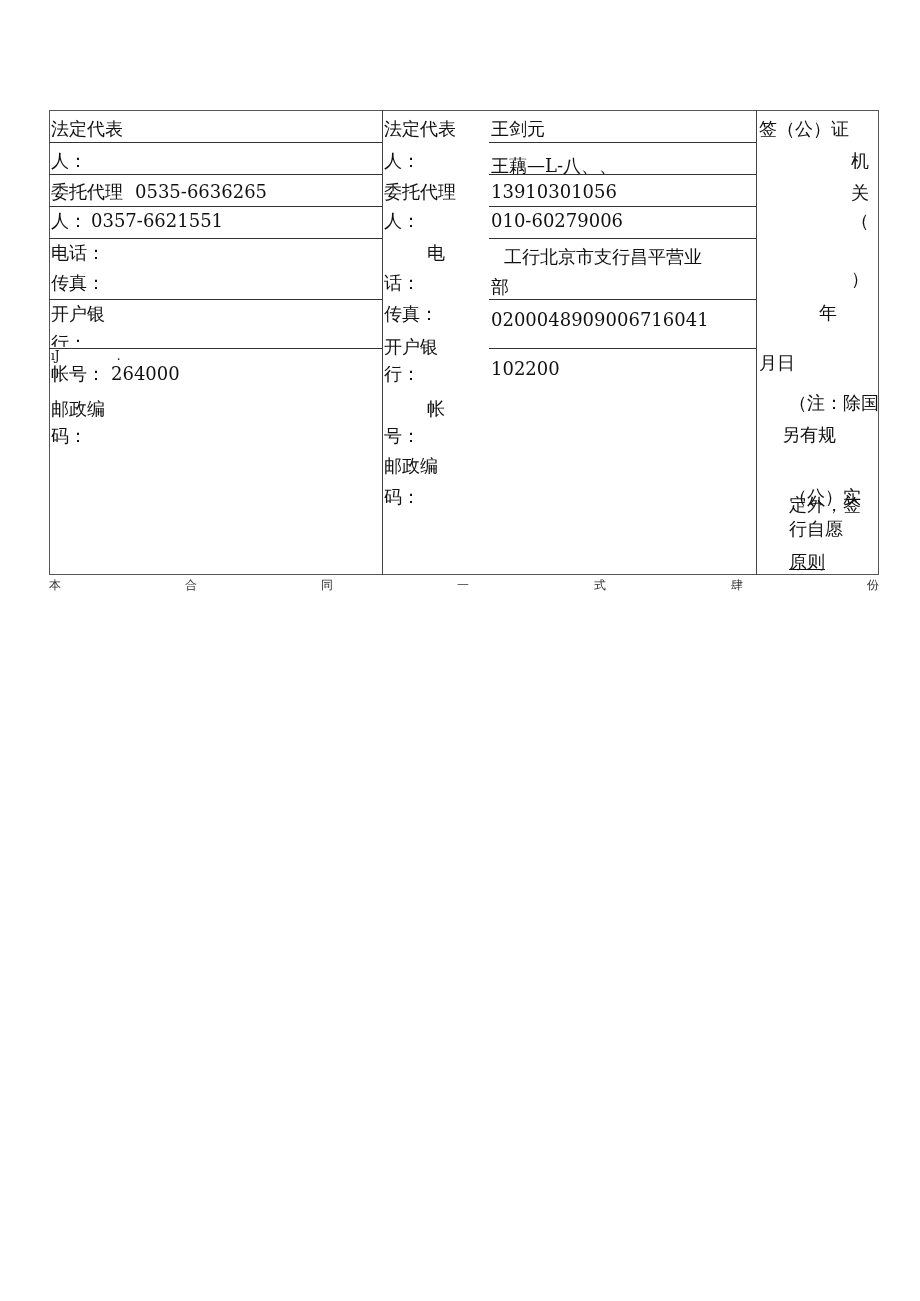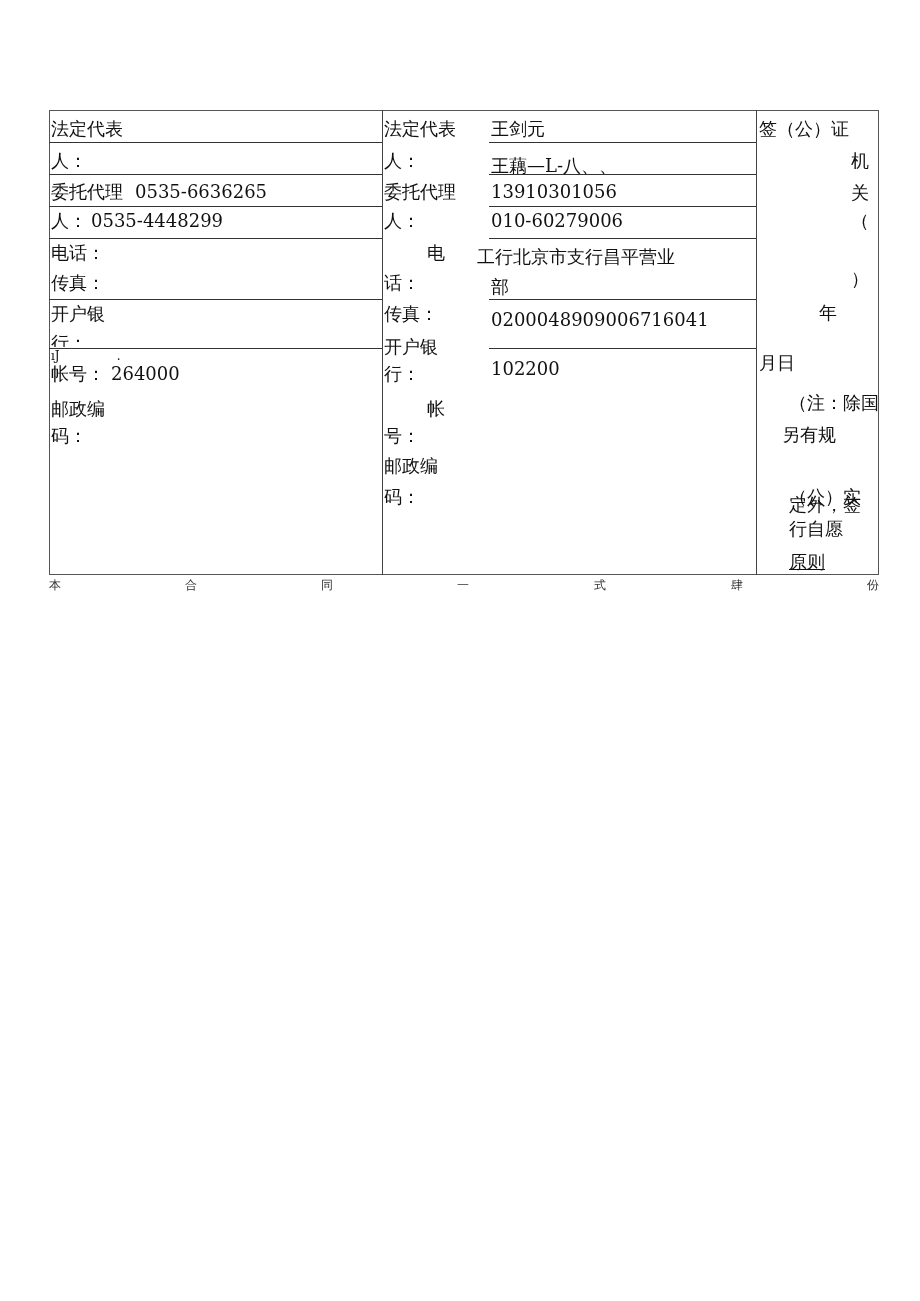--- a/index.html
+++ b/index.html
@@ -37,21 +37,21 @@
   <div class="hline" style="left:489px; top:206px; width:267px;"></div>
   <div class="hline" style="left:489px; top:238px; width:267px;"></div>
   <div class="hline" style="left:489px; top:299px; width:267px;"></div>
   <div class="hline" style="left:489px; top:348px; width:267px;"></div>
 
   <div class="t" style="left:51px; top:118px;">法定代表</div>
   <div class="t" style="left:51px; top:150px;">人：</div>
   <div class="t" style="left:51px; top:181px;">委托代理</div>
   <div class="t num" style="left:135px; top:181px;">0535-6636265</div>
   <div class="t" style="left:51px; top:210px;">人：</div>
-  <div class="t num" style="left:91px; top:210px;">0535-4448299</div>
+  <div class="t num" style="left:91px; top:210px;">0357-6621551</div>
   <div class="t" style="left:51px; top:242px;">电话：</div>
   <div class="t" style="left:51px; top:272px;">传真：</div>
   <div class="t" style="left:51px; top:303px;">开户银</div>
   <div class="t" style="left:51px; top:332px; height:15px; overflow:hidden;">行：</div>
   <div class="garble" style="left:51px; top:350px;">ıJ&nbsp;&nbsp;&nbsp;&nbsp;&nbsp;&nbsp;&nbsp;&nbsp;&nbsp;&nbsp;&nbsp;&nbsp;&nbsp;&nbsp;&nbsp;.</div>
   <div class="t" style="left:51px; top:363px;">帐号：</div>
   <div class="t num" style="left:111px; top:363px;">264000</div>
   <div class="t" style="left:51px; top:398px;">邮政编</div>
   <div class="t" style="left:51px; top:425px;">码：</div>
 
@@ -66,21 +66,21 @@
   <div class="t" style="left:384px; top:363px;">行：</div>
   <div class="t" style="left:427px; top:398px;">帐</div>
   <div class="t" style="left:384px; top:425px;">号：</div>
   <div class="t" style="left:384px; top:455px;">邮政编</div>
   <div class="t" style="left:384px; top:486px;">码：</div>
 
   <div class="t" style="left:491px; top:118px;">王剑元</div>
   <div class="t" style="left:491px; top:155px; height:19px; overflow:hidden;">王藕—L-八、、</div>
   <div class="t num" style="left:491px; top:181px;">13910301056</div>
   <div class="t num" style="left:491px; top:210px;">010-60279006</div>
-  <div class="t" style="left:477px; top:246px;">工行北京市支行昌平营业</div>
+  <div class="t" style="left:504px; top:246px;">工行北京市支行昌平营业</div>
   <div class="t" style="left:491px; top:276px;">部</div>
   <div class="t num" style="left:491px; top:309px;">0200048909006716041</div>
   <div class="t num" style="left:491px; top:358px;">102200</div>
 
   <div class="t" style="left:759px; top:118px;">签（公）证</div>
   <div class="t" style="left:851px; top:150px;">机</div>
   <div class="t" style="left:851px; top:182px;">关</div>
   <div class="t" style="left:851px; top:210px;">（</div>
   <div class="t" style="left:851px; top:268px;">）</div>
   <div class="t" style="left:819px; top:302px;">年</div>

